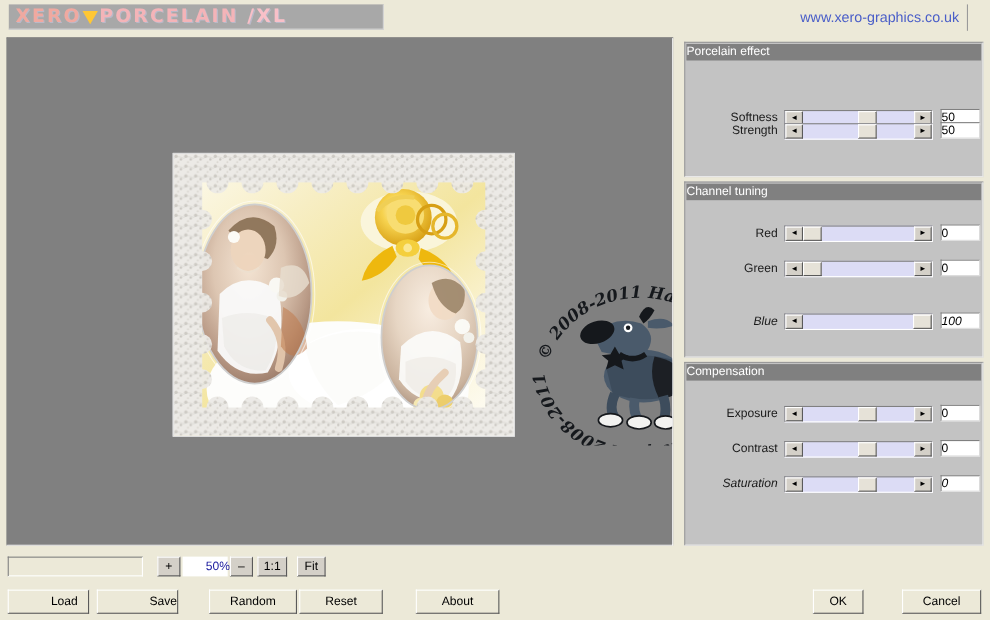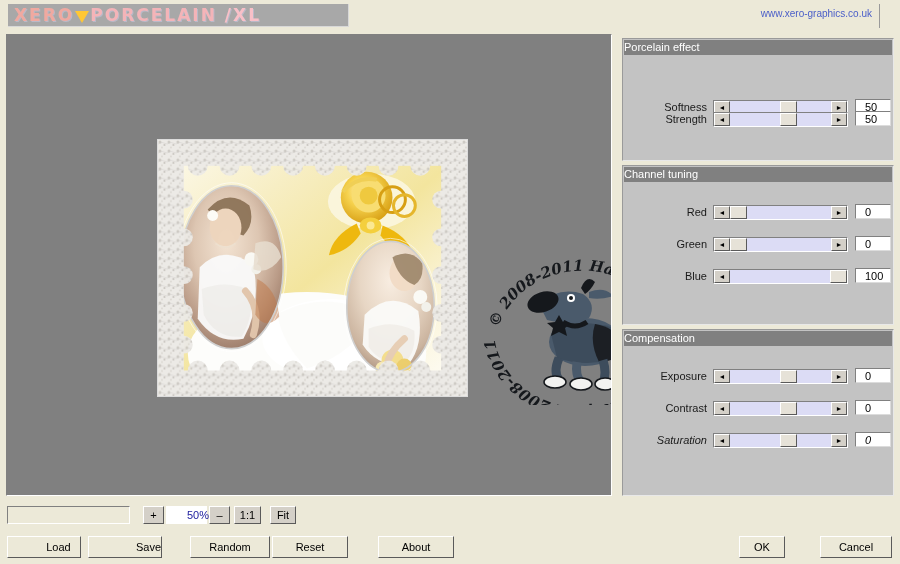--- a/index.html
+++ b/index.html
@@ -58,21 +58,21 @@
     border-top: 12px solid #ffc734;
     vertical-align: -2px;
     margin: 0 1px;
   }
   .logo-part-b { color: #f4b4b8; text-shadow: 1px 1px 0 #b9b9c8; }
   .logo-part-c { color: #f9c0c8; text-shadow: 1px 1px 0 #b9b9c8; }
   #site-url {
     position: absolute;
     right: 28px; top: 8px;
     color: #4a5ec8;
-    font-size: 10px;
+    font-size: 13px;
     font-family: "Liberation Sans", sans-serif;
     text-align: right;
   }
   #title-right-edge {
     position: absolute;
     right: 20px; top: 4px;
     width: 1px; height: 24px;
     background: #9a9a9a;
   }
 
@@ -196,21 +196,21 @@
     position: absolute;
     left: 224px; top: 0;
     width: 36px; height: 15px;
     background: #ffffff;
     border: 1px solid #808080;
     border-right-color: #dcdcdc;
     border-bottom-color: #dcdcdc;
     box-sizing: border-box;
     font-size: 11px;
     line-height: 14px;
-    padding-left: 9px;
+    padding-left: 0;
     color: #000;
     font-family: "Liberation Sans", sans-serif;
   }
 
   
   #progressbar {
     position: absolute;
     left: 7px; top: 506px;
     width: 123px; height: 18px;
     background: #ece9d8;
@@ -525,21 +525,21 @@
         </div>
         <div class="srow" style="top: 70px;">
           <div class="lbl">Green</div>
           <div class="slider">
             <div class="sbtn left">◄</div>
             <div class="sbtn right">►</div>
             <div class="sthumb" style="left: 16px;"></div>
           </div>
           <div class="svalue">0</div>
         </div>
-        <div class="srow" style="top: 102px;">
+        <div class="srow" style="top: 118px; font-style: italic;">
           <div class="lbl">Blue</div>
           <div class="slider">
             <div class="sbtn left">◄</div>
             <div class="sbtn right">►</div>
             <div class="sthumb" style="left: 116px;"></div>
           </div>
           <div class="svalue">100</div>
         </div>
       </div>
   </div>

